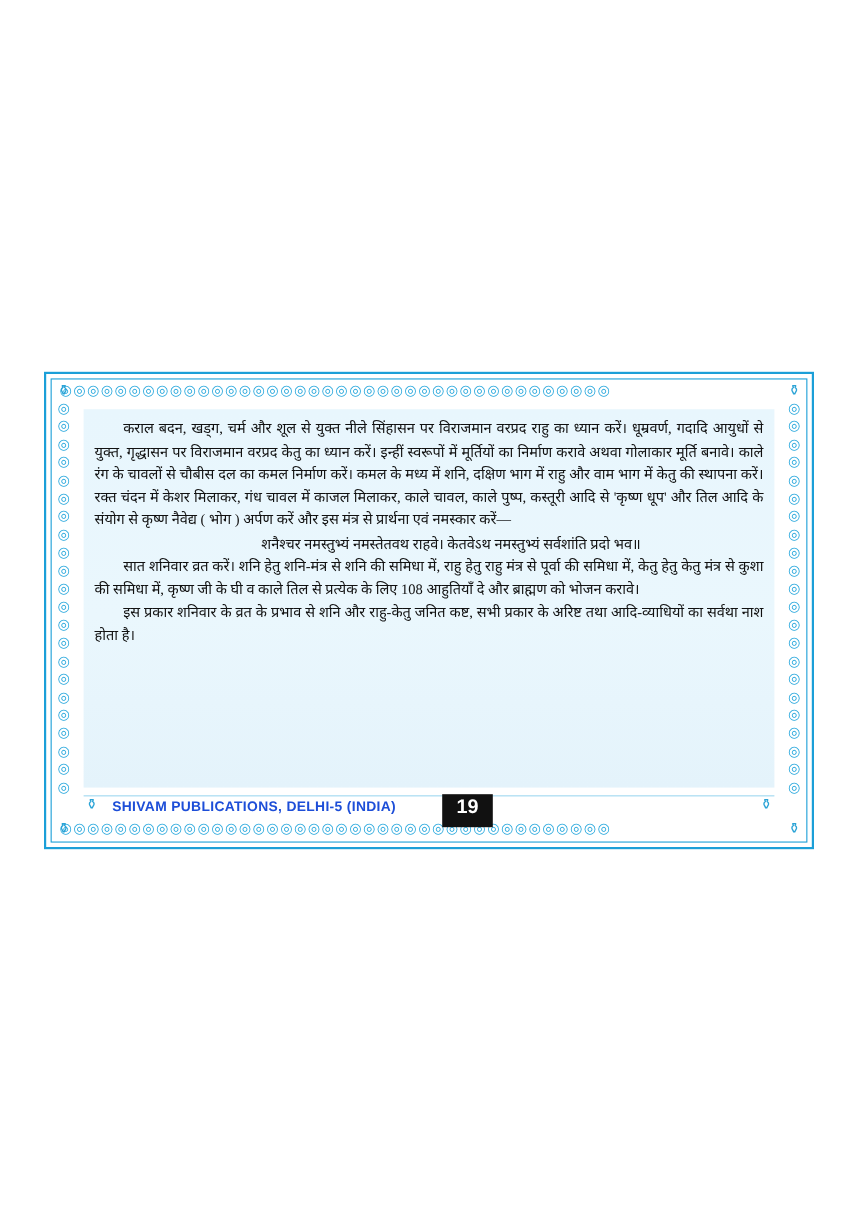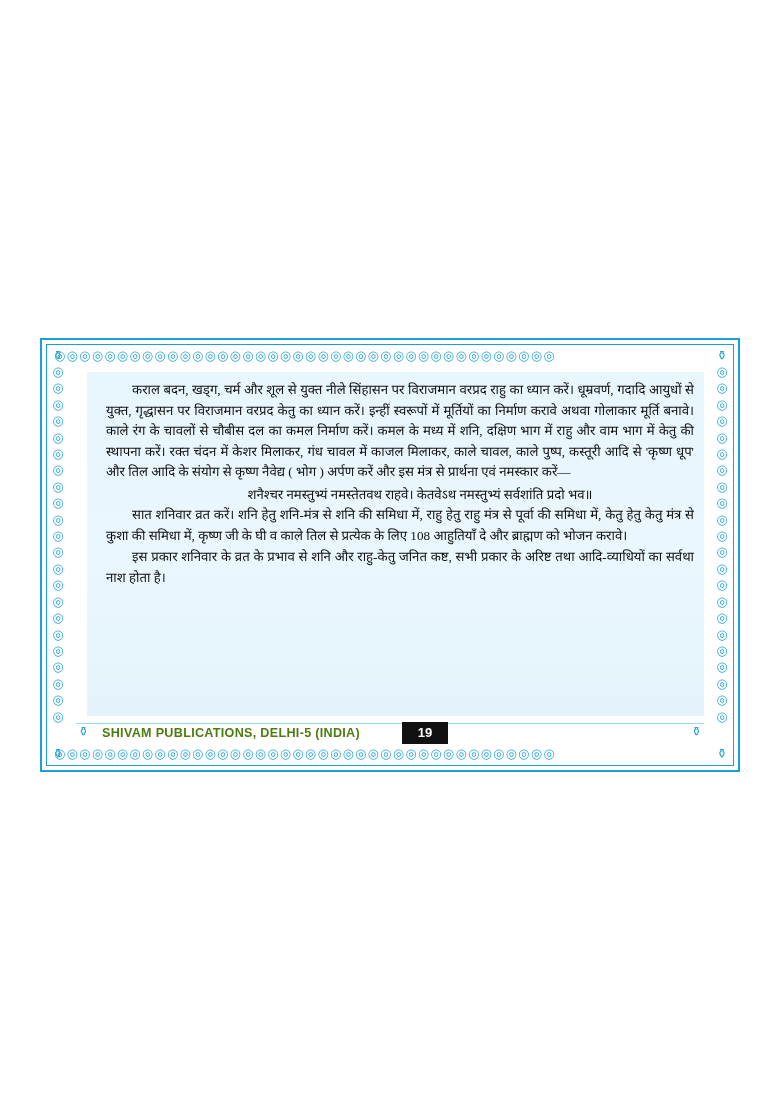--- a/index.html
+++ b/index.html
@@ -92,23 +92,22 @@
   .corner.br { right: 10px; bottom: 9px; }
 
   
   .text-area {
     position: absolute;
     left: 36px;
     top: 34px;
     right: 36px;
     bottom: 56px;
     background: linear-gradient(180deg,#e8f6fd 0%, #eaf7fd 55%, #e4f3fb 100%);
-    padding: 8px 10px 6px 19px;
-    box-sizing: border-box;
-    margin-left: 11px;
+    padding: 8px 10px 6px 10px;
+    box-sizing: border-box;
   }
 
   p.para {
     margin: 0 0 1px 0;
     font-family: "Liberation Serif", "DejaVu Serif", serif;
     font-size: 13.2px;
     line-height: 20.6px;
     color: #111111;
     text-align: justify;
     text-justify: inter-word;
@@ -142,33 +141,33 @@
     background: #9fd8ef;
   }
   .publisher {
     position: absolute;
     left: 40px;
     top: 4px;
     font-family: "Liberation Sans", sans-serif;
     font-size: 12.6px;
     font-weight: bold;
     letter-spacing: 0.3px;
-    color: #4d7c0f;
+    color: #1d4ed8;
     white-space: nowrap;
   }
   .page-number-box {
     position: absolute;
     left: 340px;
     top: 0px;
     width: 46px;
-    height: 22px;
+    height: 30px;
     background: #111111;
     color: #ffffff;
     font-family: "Liberation Sans", sans-serif;
-    font-size: 13px;
+    font-size: 18px;
     font-weight: bold;
     text-align: center;
     line-height: 22px;
   }
   .footer-orn {
     position: absolute;
     font-size: 13px;
     color: #2aa3d6;
     top: 2px;
     font-family: "DejaVu Sans", sans-serif;

